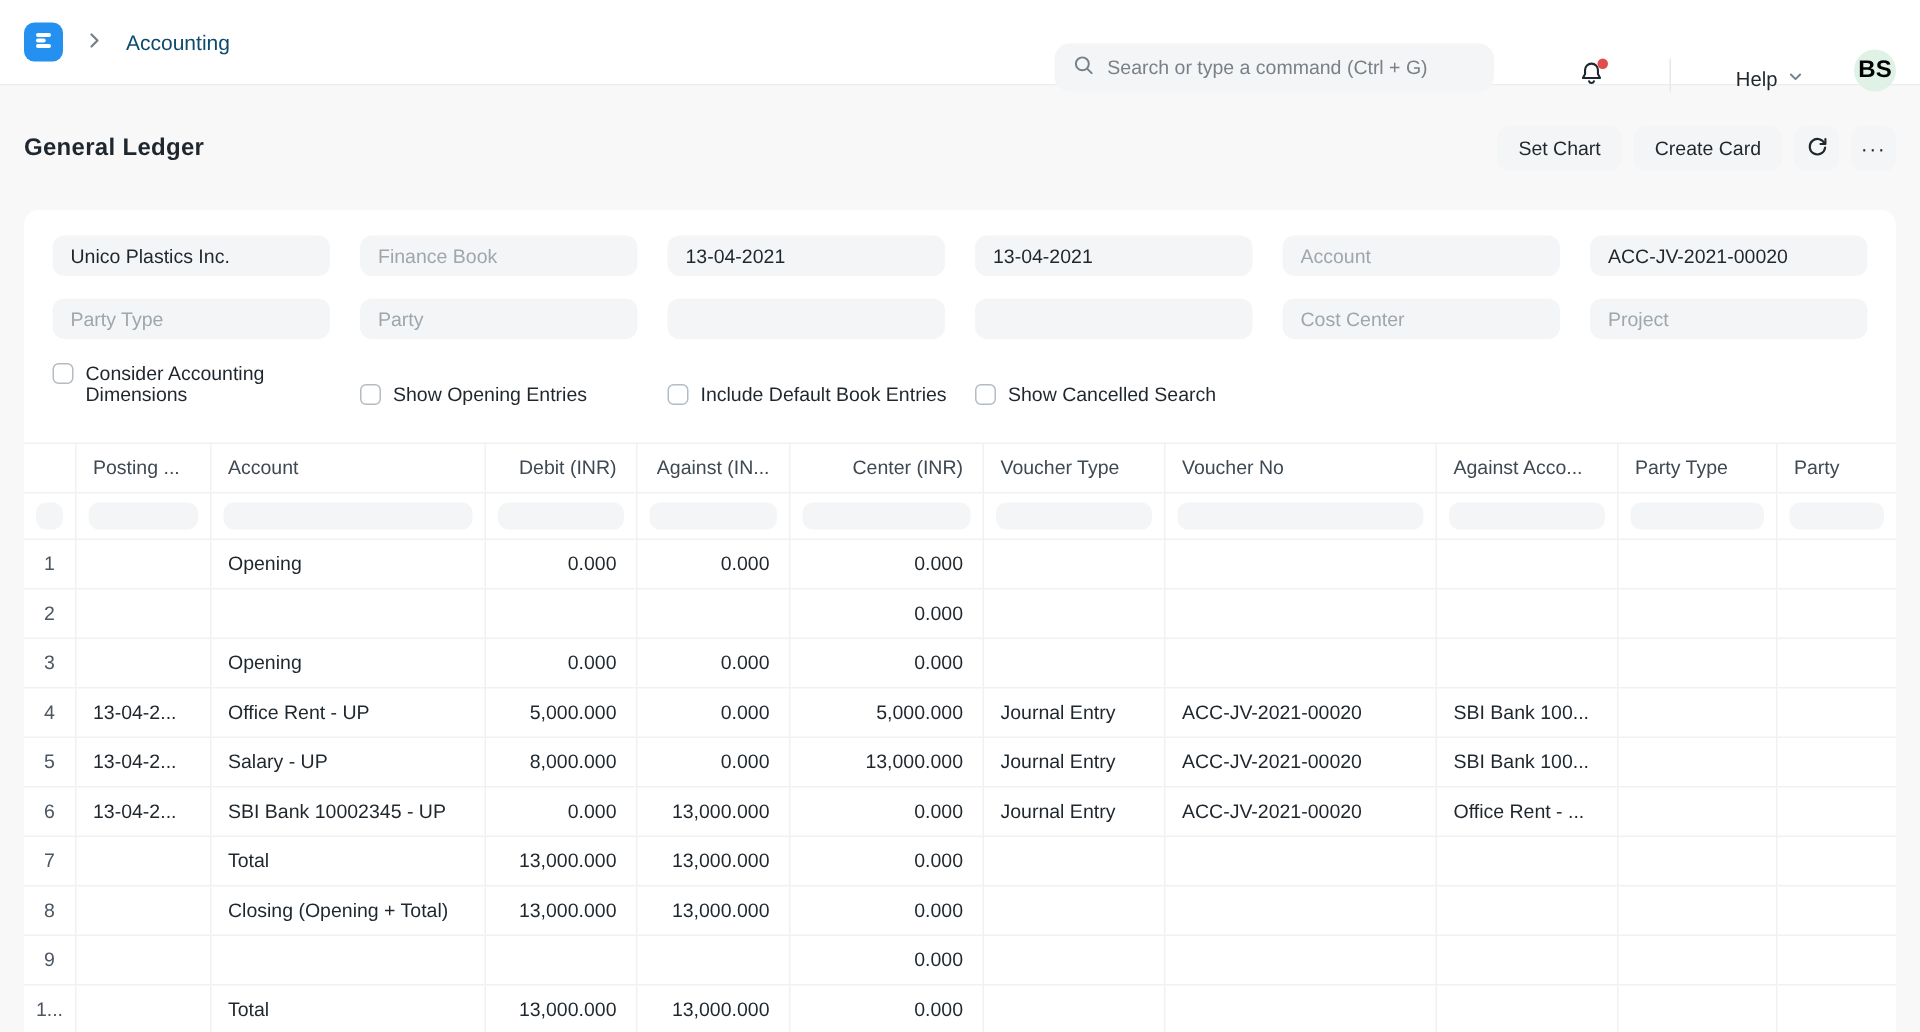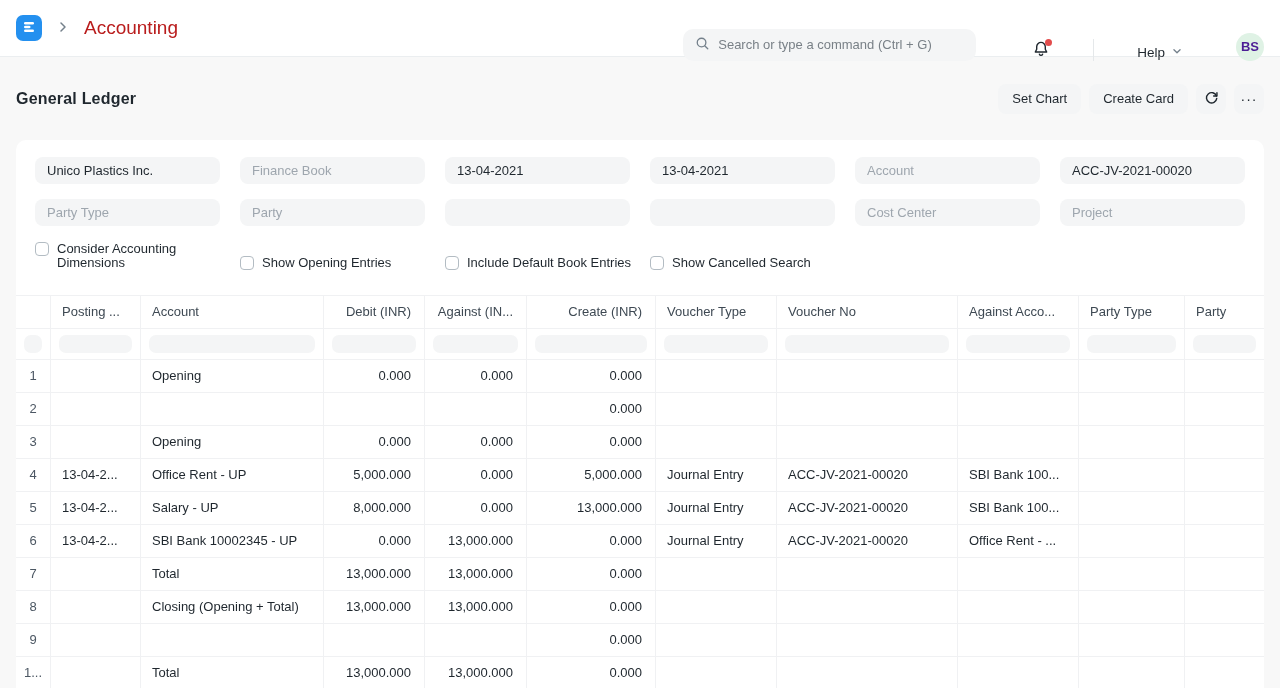--- a/index.html
+++ b/index.html
@@ -7,37 +7,37 @@
   body {
     font-family: "Liberation Sans", "DejaVu Sans", sans-serif;
     background:#F8F8F8; color:#1F272E; font-size:13px;
   }
   
   .navbar { height:57px; background:#fff; border-bottom:1px solid #EBEEF0;
     display:flex; align-items:center; justify-content:space-between; padding:0 16px; }
   .nav-left { display:flex; align-items:center; gap:13px; }
   .logo { width:26px; height:26px; border-radius:7px; background:#2490EF;
     display:flex; align-items:center; justify-content:center; cursor:pointer; }
-  .crumb { font-size:19px; color:#b91c1c; text-decoration:none; cursor:pointer; }
+  .crumb { font-size:14px; color:#0c4a6e; text-decoration:none; cursor:pointer; }
   .nav-right { display:flex; align-items:flex-end;gap:28px; }
   .searchbar { width:293px; height:32px; background:#F4F5F6; border-radius:10px;
     display:flex; align-items:center; padding:0 12px; gap:8px; }
   .searchbar input { border:none; background:transparent; outline:none;
     font-family:inherit; font-size:13px; color:#1F272E; width:100%; }
   .searchbar input::placeholder { color:#798087; }
   .iconbtn { background:none; border:none; cursor:pointer; display:flex; align-items:center; }
   .bell { position:relative; margin-left:28px; }
   .bell .dot { position:absolute; top:-1px; right:-2px; width:7px; height:7px;
     border-radius:50%; background:#E24C4C; }
   .vdiv { width:1px; height:22px; background:#E5E8EA; margin:0 15px; }
   .help { display:flex; align-items:center; gap:5px; font-family:inherit;
     font-size:13.5px; color:#1F272E; background:none; border:none; cursor:pointer;margin-top:48px; }
   .avatar { width:28px; height:28px; border-radius:50%; background:#DFF2E5;
-    color:#4c1d95; font-size:13px; font-weight:bold; display:flex; align-items:center;
-    justify-content:center; margin-left:24px; cursor:pointer; }
+    color:#000000; font-size:16px; font-weight:bold; display:flex; align-items:center;
+    justify-content:center; margin-left:4px; cursor:pointer; }
   
   .page-head { height:83px; display:flex; align-items:center;
     justify-content:space-between; padding:0 16px; }
   .page-head h1 { font-size:16px; font-weight:700; color:#1F272E; letter-spacing:.2px; }
   .actions { display:flex; gap:8px; align-items:center; }
   .btn { height:30px; background:#F4F5F6; border:none; border-radius:8px;
     font-family:inherit; font-size:13px; color:#1F272E; padding:0 14px; cursor:pointer; }
   .btn.icon { width:30px; padding:0; display:flex; align-items:center; justify-content:center; }
   .dots { font-size:14px; letter-spacing:1px; color:#1F272E; line-height:1; }
   
@@ -177,21 +177,21 @@
         <span class="cb-label">Show Cancelled Search</span>
       </label>
     </div>
   <div class="dt">
     <div class="dtrow">
         <div class="dt-hcell rownumcol"></div>
         <div class="dt-hcell">Posting ...</div>
         <div class="dt-hcell">Account</div>
         <div class="dt-hcell numcol">Debit (INR)</div>
         <div class="dt-hcell numcol">Against (IN...</div>
-        <div class="dt-hcell numcol">Create (INR)</div>
+        <div class="dt-hcell numcol">Center (INR)</div>
         <div class="dt-hcell">Voucher Type</div>
         <div class="dt-hcell">Voucher No</div>
         <div class="dt-hcell">Against Acco...</div>
         <div class="dt-hcell">Party Type</div>
         <div class="dt-hcell">Party</div>
       </div>
     <div class="dtrow">
         <div class="dt-fcell">
           <div class="pill small"></div>
         </div>

